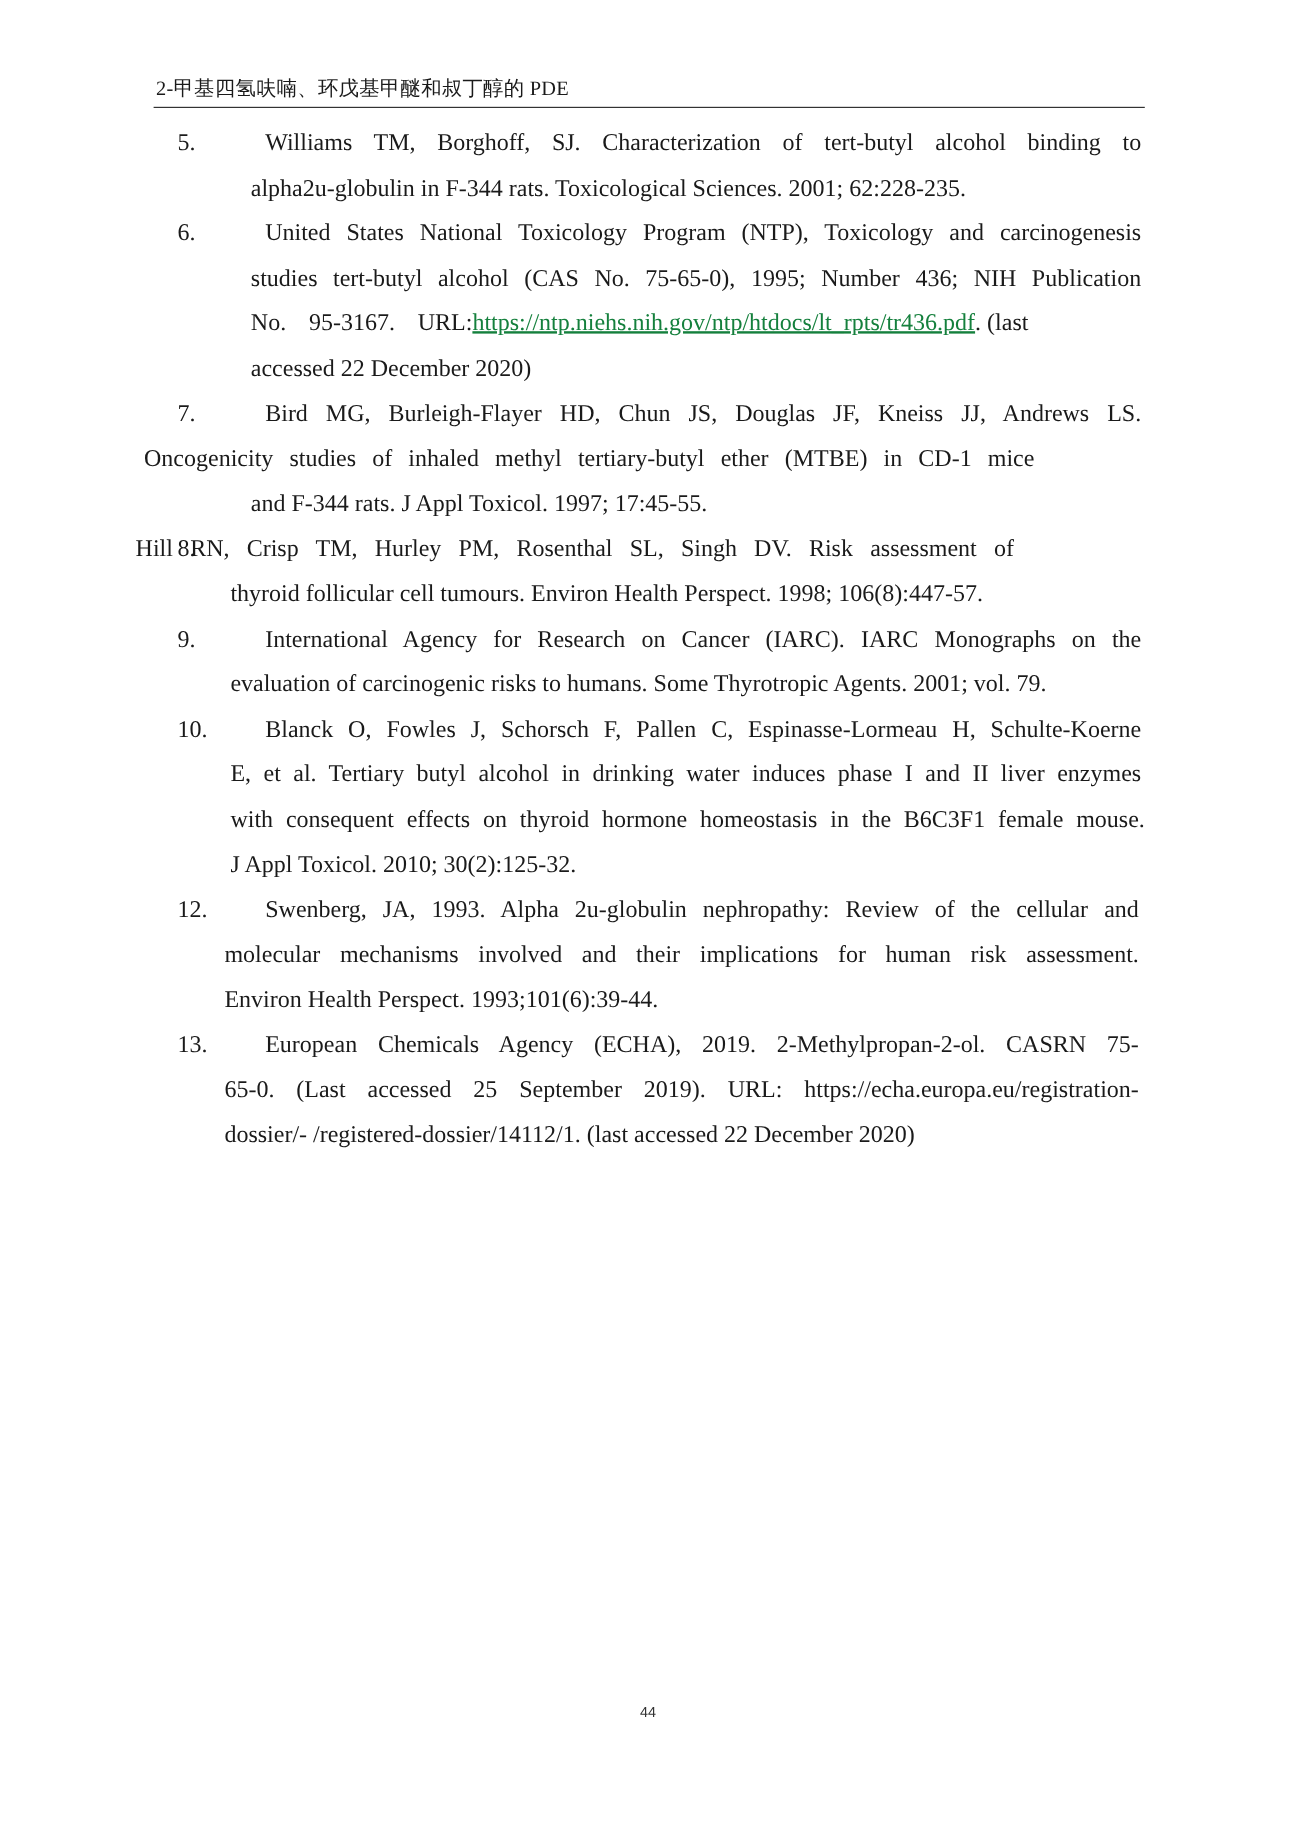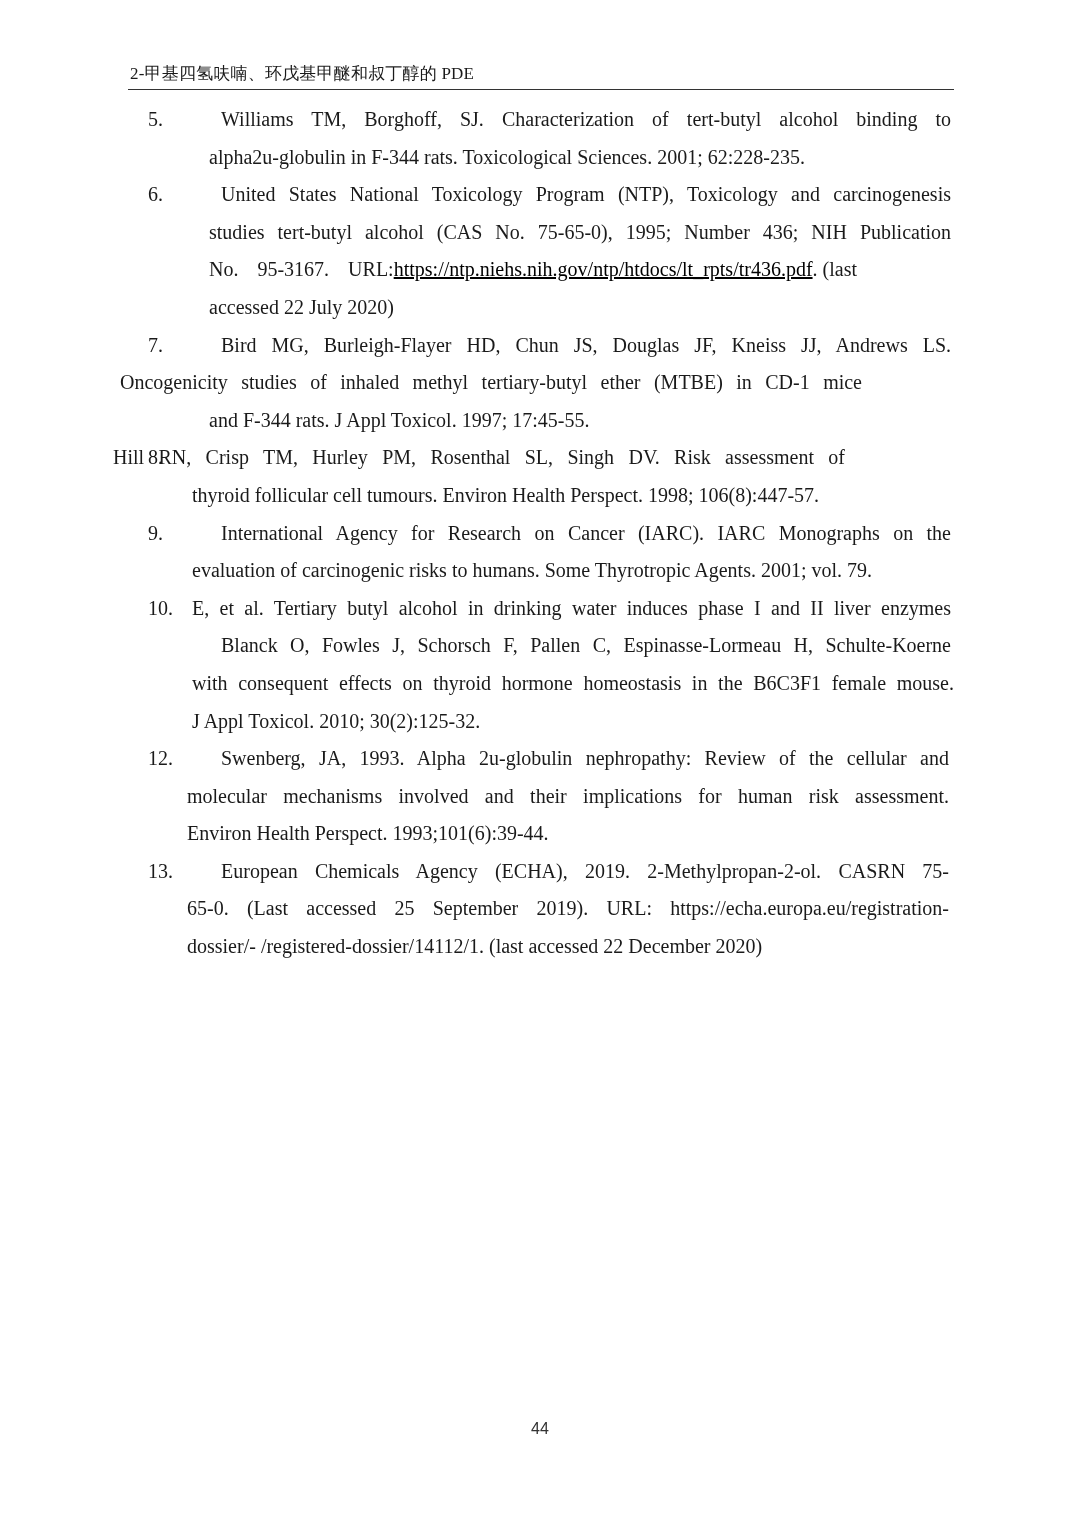--- a/index.html
+++ b/index.html
@@ -5,22 +5,22 @@
   html, body { margin: 0; padding: 0; background: #ffffff; }
   body { width: 1080px; height: 1527px; position: relative; overflow: hidden;
          font-family: "Liberation Serif", "DejaVu Serif", serif; color: #1a1a1a; }
   .header { position: absolute; left: 130px; top: 62px; font-size: 17px; letter-spacing: 0.2px; text-align: right; }
   .header-rule { position: absolute; left: 128px; top: 89px; width: 826px; height: 0; border-top: 1.5px solid #333; }
   .refs { position: absolute; left: 0; top: 101px; width: 1080px; }
   .ref { position: relative; font-size: 20px; line-height: 37.6px; }
   .ref .num { position: absolute; left: 148px; top: 0; }
   .line { display: block; white-space: nowrap; text-align: justify; text-align-last: justify; height: 37.6px; }
   .line.last { text-align-last: left; }
-  .link { color: #000000; text-decoration: underline; }
-  .pagenum { position: absolute; left: 0; width: 1080px; top: 1420px; text-align: center; font-size: 16px;
+  .link { color: #15803d; text-decoration: underline; }
+  .pagenum { position: absolute; left: 0; width: 1080px; top: 1420px; text-align: center; font-size: 12px;
              font-family: "Liberation Sans", "DejaVu Sans", sans-serif; color: #333; }
 </style>
 </head>
 <body>
 
 <div class="header">2-甲基四氢呋喃、环戊基甲醚和叔丁醇的 PDE</div>
 <div class="header-rule"></div>
 
 <div class="refs">
 
@@ -31,21 +31,21 @@
   </div>
 
   <div class="ref">
     <span class="num">6.</span>
     <span class="line" style="margin-left:221px;width:730px">United States National Toxicology Program (NTP), Toxicology and carcinogenesis</span>
     <span class="line" style="margin-left:209px;width:742px">studies tert-butyl alcohol (CAS No. 75-65-0), 1995; Number 436; NIH Publication</span>
     <span class="line last" style="margin-left:209px;width:742px;display:flex;justify-content:flex-start;">
       <span style="word-spacing:14px">No. 95-3167. URL:</span>
       <span><a class="link">https://ntp.niehs.nih.gov/ntp/htdocs/lt_rpts/tr436.pdf</a><span style="white-space:pre">. (last</span></span>
     </span>
-    <span class="line last" style="margin-left:209px;width:742px">accessed 22 July 2020)</span>
+    <span class="line last" style="margin-left:209px;width:742px">accessed 22 December 2020)</span>
   </div>
 
   <div class="ref">
     <span class="num">7.</span>
     <span class="line" style="margin-left:221px;width:730px">Bird MG, Burleigh-Flayer HD, Chun JS, Douglas JF, Kneiss JJ, Andrews LS.</span>
     <span class="line" style="margin-left:120px;width:742px">Oncogenicity studies of inhaled methyl tertiary-butyl ether (MTBE) in CD-1 mice</span>
     <span class="line last" style="margin-left:209px;width:742px">and F-344 rats. J Appl Toxicol. 1997; 17:45-55.</span>
   </div>
 
   <div class="ref">
@@ -55,22 +55,22 @@
   </div>
 
   <div class="ref">
     <span class="num">9.</span>
     <span class="line" style="margin-left:221px;width:730px">International Agency for Research on Cancer (IARC). IARC Monographs on the</span>
     <span class="line last" style="margin-left:192px;width:759px">evaluation of carcinogenic risks to humans. Some Thyrotropic Agents. 2001; vol. 79.</span>
   </div>
 
   <div class="ref">
     <span class="num">10.</span>
+    <span class="line" style="margin-left:221px;width:730px">Blanck O, Fowles J, Schorsch F, Pallen C, Espinasse-Lormeau H, Schulte-Koerne</span>
     <span class="line" style="margin-left:192px;width:759px">E, et al. Tertiary butyl alcohol in drinking water induces phase I and II liver enzymes</span>
-    <span class="line" style="margin-left:221px;width:730px">Blanck O, Fowles J, Schorsch F, Pallen C, Espinasse-Lormeau H, Schulte-Koerne</span>
     <span class="line" style="margin-left:192px;width:762px">with consequent effects on thyroid hormone homeostasis in the B6C3F1 female mouse.</span>
     <span class="line last" style="margin-left:192px;width:759px">J Appl Toxicol. 2010; 30(2):125-32.</span>
   </div>
 
 
   <div class="ref">
     <span class="num">12.</span>
     <span class="line" style="margin-left:221px;width:728px">Swenberg, JA, 1993. Alpha 2u-globulin nephropathy: Review of the cellular and</span>
     <span class="line" style="margin-left:187px;width:762px">molecular mechanisms involved and their implications for human risk assessment.</span>
     <span class="line last" style="margin-left:187px;width:762px">Environ Health Perspect. 1993;101(6):39-44.</span>

